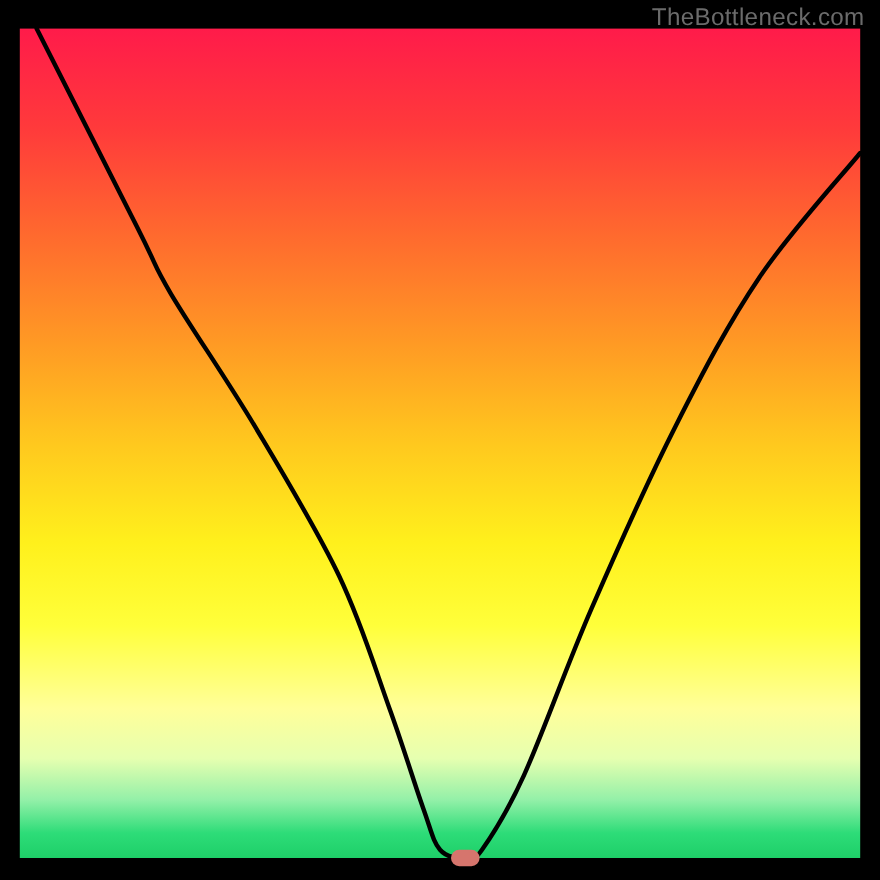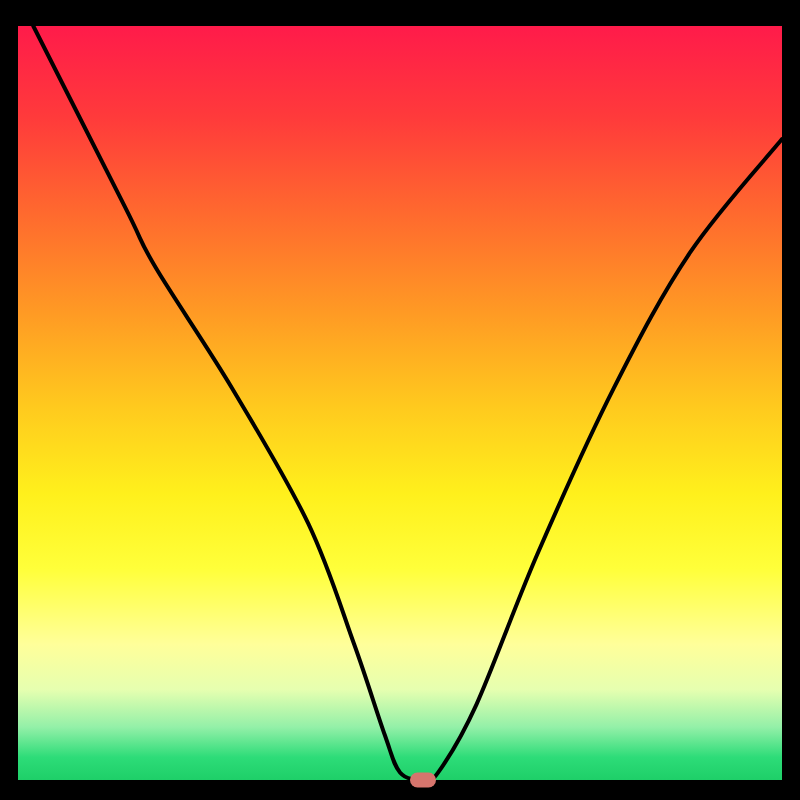--- a/index.html
+++ b/index.html
@@ -66,13 +66,14 @@
 
 <div class="chart-container">
   <div class="plot-area"></div>
 
   <svg class="curve-svg" width="800" height="800">
     <path id="curve-path" d="M 33.28 26 C 48.56 56.16000000000001, 104.58666666666667 166.7466666666667, 124.96000000000001 206.96000000000004 C 145.33333333333334 247.17333333333337, 137.69333333333333 237.11999999999998, 155.51999999999998 267.28 C 173.34666666666664 297.43999999999994, 206.45333333333335 345.19333333333327, 231.92000000000002 387.91999999999996 C 257.38666666666666 430.64666666666665, 287.94666666666666 480.9133333333333, 308.32 523.64 C 328.6933333333333 566.3666666666667, 341.4266666666667 609.0933333333332, 354.16 644.28 C 366.8933333333334 679.4666666666667, 377.08 713.3966666666666, 384.71999999999997 734.76 C 392.35999999999996 756.1233333333333, 393.6333333333333 764.9200000000001, 400 772.46 C 406.3666666666667 780, 416.55333333333334 780, 422.92 780 C 429.2866666666667 780, 429.28666666666675 785.0266666666666, 438.20000000000005 772.46 C 447.11333333333334 759.8933333333334, 459.84666666666664 741.0433333333334, 476.4 704.6 C 492.9533333333333 668.1566666666666, 514.5999999999999 606.5799999999999, 537.52 553.8 C 560.44 501.0199999999999, 588.4533333333334 438.1866666666666, 613.9200000000001 387.91999999999996 C 639.3866666666668 337.6533333333333, 662.3066666666667 293.67, 690.32 252.20000000000005 C 718.3333333333334 210.73000000000005, 766.72 157.95000000000002, 782 139.10000000000002" fill="none" stroke="#000" stroke-width="4" stroke-linejoin="round" stroke-linecap="round"></path>
   </svg>
 
   <div id="marker" class="marker" style="left: 422.92px; top: 780px; background: rgb(214, 117, 109);"></div>
 
+  <div class="watermark">TheBottleneck.com</div>
 </div>
 
 </body></html>

